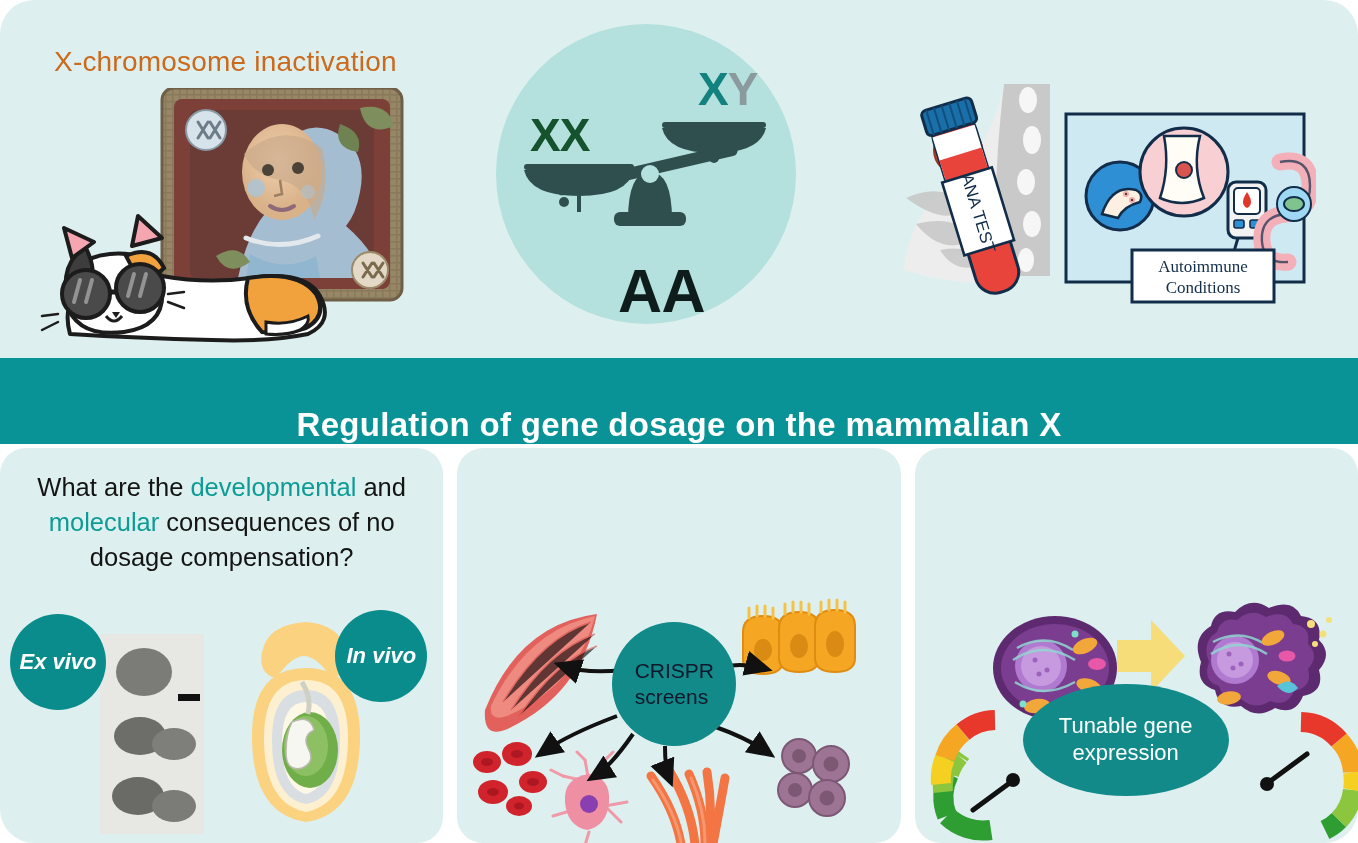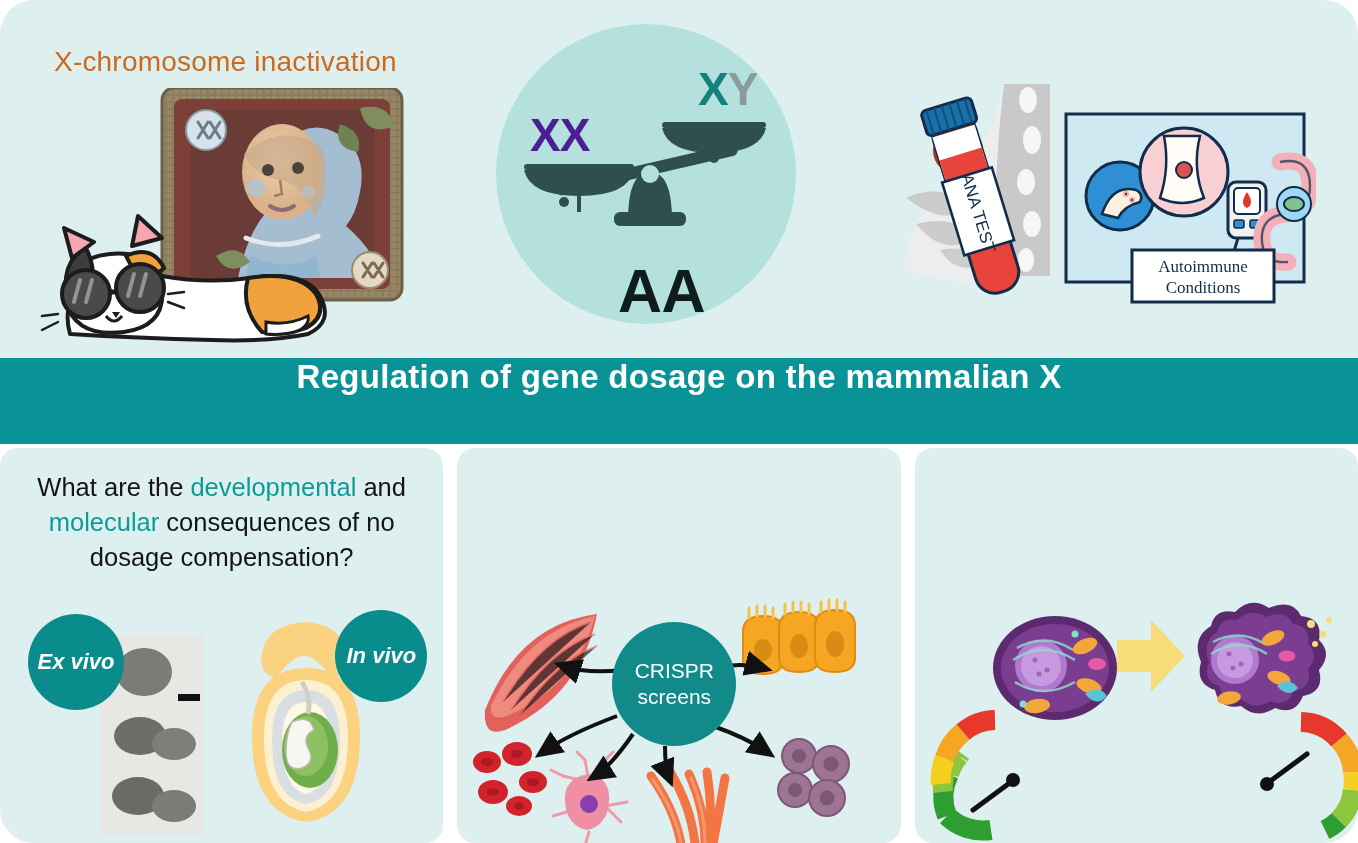--- a/index.html
+++ b/index.html
@@ -49,39 +49,39 @@
     background: #b4e1dd;
     border-radius: 50%;
   }
   .chr-label {
     position: absolute;
     font-size: 46px;
     font-weight: 700;
     letter-spacing: -1px;
     line-height: 1;
   }
-  .chr-xx { left: 34px; top: 88px; color: #4c1d95; }
+  .chr-xx { left: 34px; top: 88px; color: #14532d; }
   .chr-xy { left: 202px; top: 42px; }
   .chr-xy .y { color: #8b9a9c; }
   .chr-xy .x { color: #13827e; }
   .chr-aa {
     position: absolute;
     left: 122px; top: 232px;
     font-size: 61px; font-weight: 800;
     color: #0e1c1c; letter-spacing: -.5px;
   }
 
   
   .banner {
     position: absolute;
     left: 0; top: 358px;
     width: 1358px; height: 86px;
     background: #0a9396;
     display: flex;
-    align-items: flex-start;
+    align-items: flex-end;
     justify-content: center;
   }
   .banner-text {
     color: #ffffff;
     font-size: 33px;
     font-weight: 700;
     letter-spacing: .3px;
     white-space: nowrap;
   }
 
@@ -90,21 +90,21 @@
     position: absolute;
     left: 0; top: 448px;
     width: 1358px; height: 395px;
     display: flex;
     gap: 14px;
   }
   .panel {
     position: relative;
     flex: 1 1 0;
     background: #ddf0ef;
-    border-radius: 18px;
+    border-radius: 26px;
     overflow: hidden;
   }
   .panel:first-child { border-bottom-left-radius: 34px; }
   .panel:last-child  { border-bottom-right-radius: 34px; }
 
   .q-text {
     margin: 22px 14px 0;
     text-align: center;
     font-size: 25.5px;
     line-height: 1.38;
@@ -141,25 +141,24 @@
     align-items: center;
     justify-content: center;
     text-align: center;
     font-size: 22px;
     line-height: 1.22;
   }
   .hub-circle {
     position: absolute;
     border-radius: 50%;
     background: #128a8a;
-    color: #ffffff;
+    color: #0f172a;
     display: flex;
     align-items: center;
     justify-content: center;
-    text-align: center;
     font-size: 21px;
     line-height: 1.25;
   }
   .svg-abs { position: absolute; left: 0; top: 0; }
 </style>
 </head>
 <body>
 
 <div id="abstract">
 
@@ -373,21 +372,21 @@
             <path d="M8 120 q0 -68 54 -68 q54 0 54 68 q0 78 -54 86 q-54 -8 -54 -86z" fill="#fbd27f"></path>
             <path d="M20 122 q0 -58 42 -58 q42 0 42 58 q0 66 -42 74 q-42 -8 -42 -74z" fill="#fdf0d0"></path>
             <path d="M28 124 q0 -50 34 -50 q34 0 34 50 q0 58 -34 64 q-34 -6 -34 -64z" fill="#d8dee1"></path>
             <path d="M38 126 q0 -40 24 -40 q24 0 24 40 q0 46 -24 52 q-24 -6 -24 -52z" fill="#fdf7e6"></path>
             <ellipse cx="66" cy="134" rx="28" ry="38" fill="#6fae49"></ellipse>
             <ellipse cx="62" cy="130" rx="22" ry="30" fill="#8dc063"></ellipse>
             <path d="M48 106 q18 -8 22 8 q-12 6 -6 18 q8 14 -6 20 q-16 4 -16 -16 q0 -18 6 -30z" fill="#f7f7f2" stroke="#b9b9ad" stroke-width="1.5"></path>
             <path d="M58 66 q10 16 6 32" stroke="#cfcfc4" stroke-width="5" fill="none"></path>
           </g>
         </svg>
-        <div class="badge-circle" style="left:28px;top:16px;width:96px;height:96px">
+        <div class="badge-circle" style="left:10px;top:16px;width:96px;height:96px">
           <span>Ex vivo</span>
         </div>
         <div class="badge-circle" style="right:16px;top:12px;width:92px;height:92px">
           <span>In vivo</span>
         </div>
       </div>
     </div>
 
     <div class="panel">
       <div class="art">
@@ -586,17 +585,23 @@
               <path d="M94 70 a52 52 0 0 0 0 -18" stroke="#f5d020"></path>
               <path d="M94 52 a52 52 0 0 0 -14 -32" stroke="#f5a623"></path>
               <path d="M80 20 a52 52 0 0 0 -38 -18" stroke="#e8382c"></path>
             </g>
             <g stroke="#111" stroke-width="5" stroke-linecap="round">
               <path d="M10 62 l38 -28"></path>
             </g>
             <circle cx="8" cy="64" r="7" fill="#111"></circle>
           </g>
         </svg>
+        <div class="badge-oval" style="left:108px;top:86px;width:206px;height:112px">
+          <span>
+            <span>Tunable gene</span><br>
+            <span>expression</span>
+          </span>
+        </div>
       </div>
     </div>
 
   </div>
 </div>
 
 </body></html>

